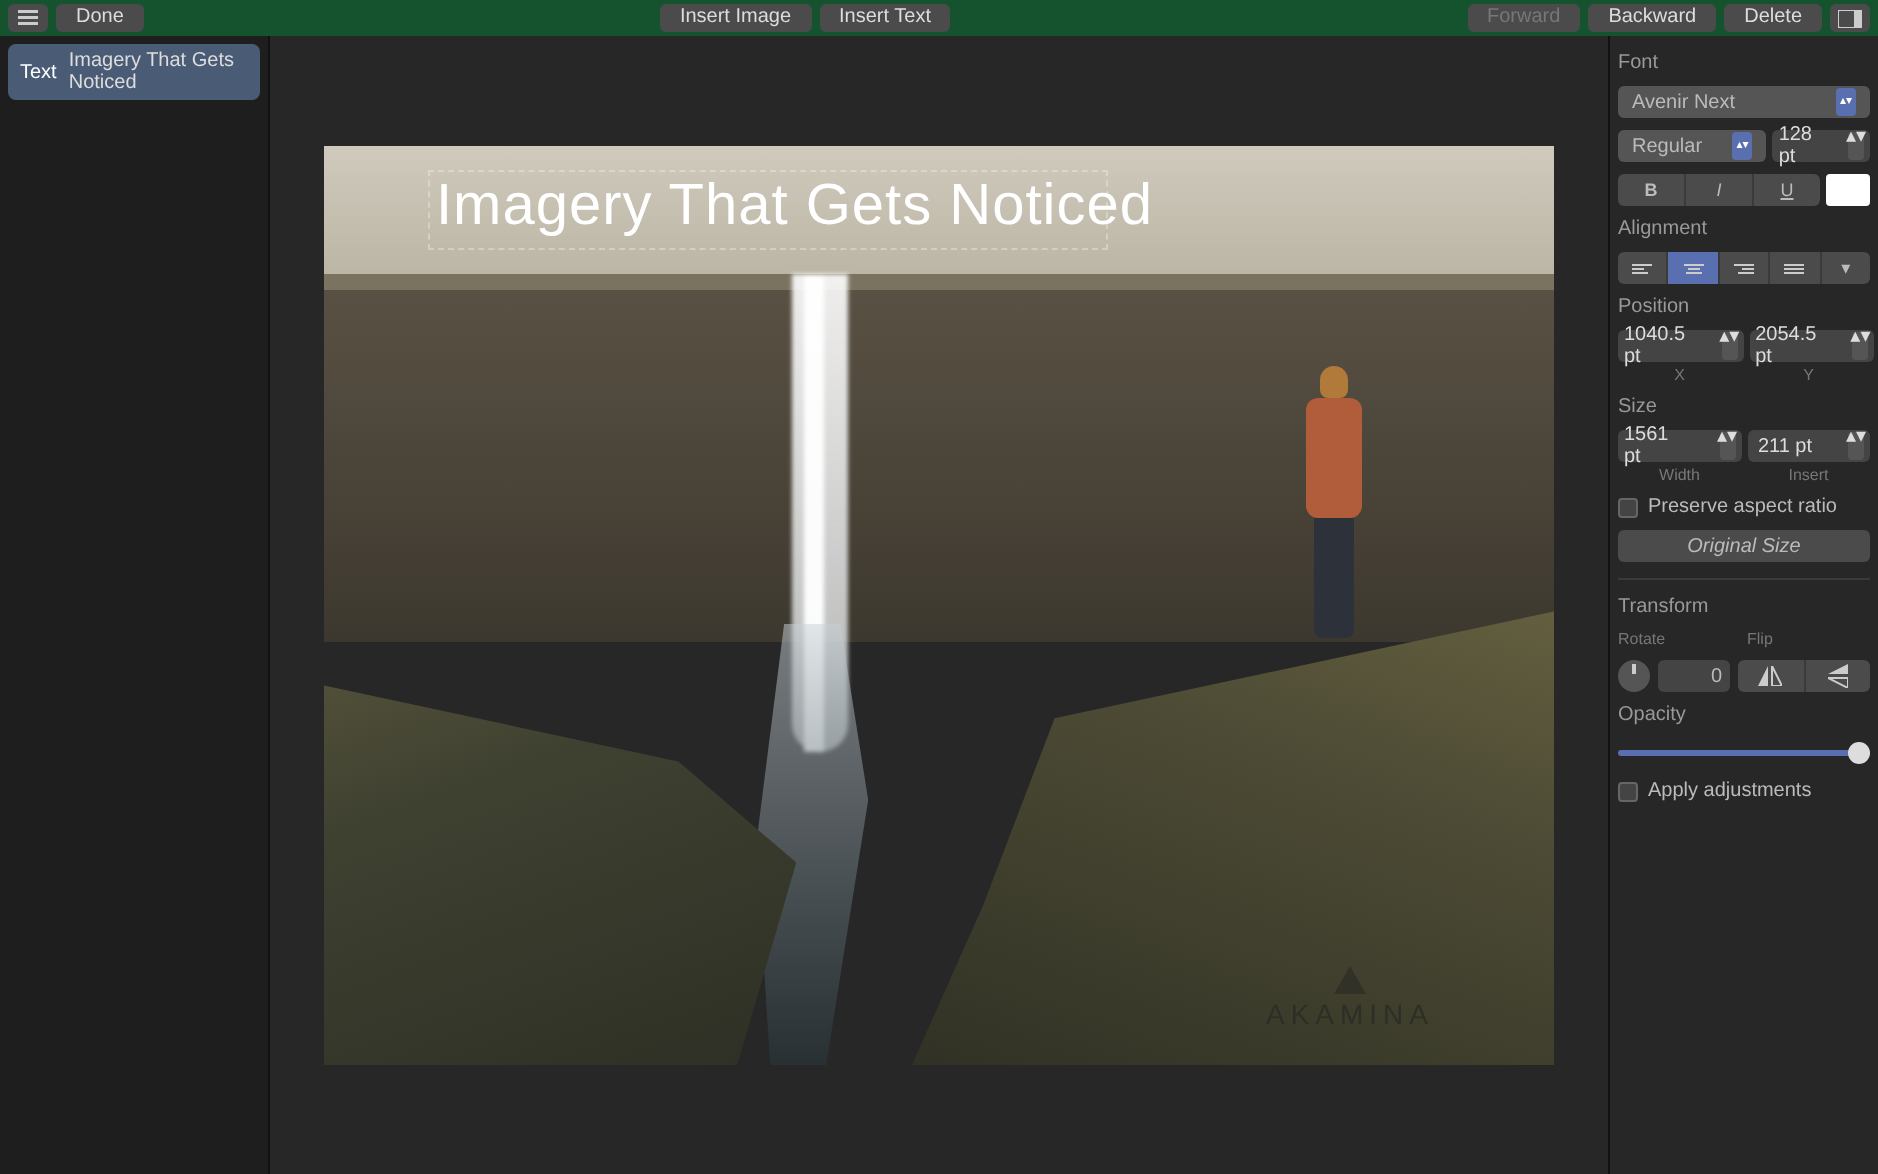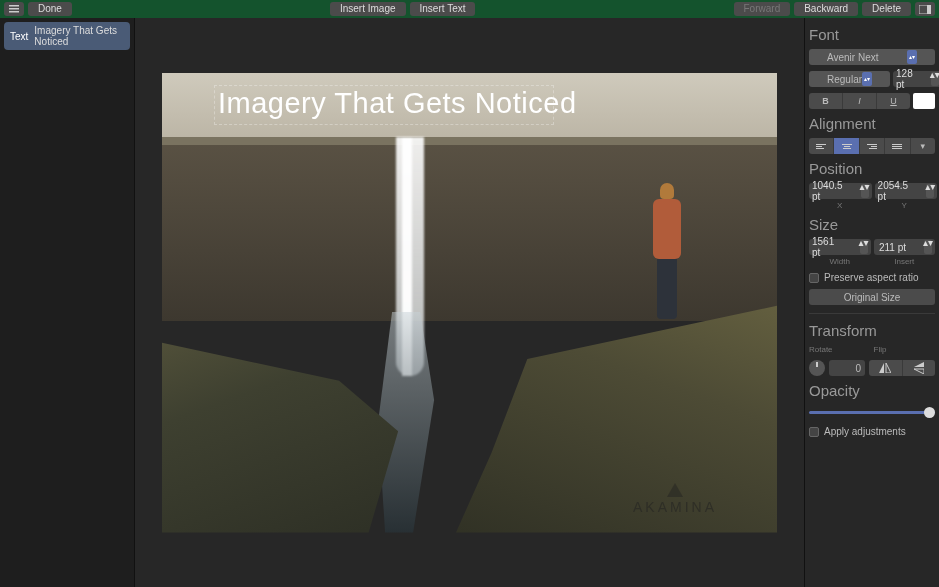--- a/index.html
+++ b/index.html
@@ -29,38 +29,38 @@
 .stream { position: absolute; bottom: 0; left: 34%; width: 70px; height: 48%; background: linear-gradient(180deg, rgba(200,210,215,0.5), rgba(40,50,55,0.8)); clip-path: polygon(30% 0, 70% 0, 90% 40%, 60% 100%, 20% 100%, 10% 50%); }
 .person { position: absolute; top: 24%; right: 14%; width: 48px; height: 150px; }
 .p-head { width: 14px; height: 16px; background: #b17a3b; border-radius: 7px 7px 4px 4px; margin: 0 auto; }
 .p-body { width: 28px; height: 60px; background: #b15c3a; border-radius: 6px; margin: 0 auto; }
 .p-legs { width: 20px; height: 60px; background: #2d323a; margin: 0 auto; border-radius: 0 0 4px 4px; }
 .wm { position: absolute; bottom: 18px; right: 60px; font-size: 14px; letter-spacing: 3px; color: rgba(40,40,35,0.7); font-weight: 300; }
 .wm::before { content: ""; display: block; width: 0; height: 0; border-left: 8px solid transparent; border-right: 8px solid transparent; border-bottom: 14px solid rgba(40,40,35,0.6); margin: 0 auto 2px; }
 .caption { position: absolute; top: 14px; left: 56px; font-size: 29px; font-weight: 300; color: #fff; letter-spacing: 0.5px; }
 .selbox { position: absolute; top: 12px; left: 52px; width: 340px; height: 40px; border: 1px dashed rgba(255,255,255,0.3); pointer-events: none; }
 .inspector { width: 134px; background: #272727; padding: 8px 4px; display: flex; flex-direction: column; gap: 6px; font-size: 10px; color: #bbb; }
-.sect-label { color: #999; font-size: 15px; }
-.dd { background: #555; border-radius: 3px; height: 16px; display: flex; align-items: center; padding: 0 18px; justify-content: space-between; cursor: pointer; }
+.sect-label { color: #999; font-size: 10px; }
+.dd { background: #555; border-radius: 3px; height: 16px; display: flex; align-items: center; padding: 0 7px; justify-content: space-between; cursor: pointer; }
 .dd-arrows { width: 10px; height: 14px; background: #5a6fb0; border-radius: 2px; display: flex; flex-direction: column; align-items: center; justify-content: center; font-size: 6px; line-height: 5px; color: #fff; }
 .row { display: flex; gap: 3px; }
 .num-field { flex: 1; background: #444; border-radius: 3px; height: 16px; display: flex; align-items: center; justify-content: flex-end; padding: 0 3px; position: relative; gap: 16px; }
 .num-field span { color: #ddd; font-size: 10px; }
 .stepper { width: 8px; height: 14px; background: #555; border-radius: 2px; margin-left: 2px; display: flex; flex-direction: column; font-size: 5px; line-height: 6px; align-items: center; color: #aaa; }
 .sub { font-size: 8px; color: #777; text-align: center; flex: 1; }
 .sub-row { display: flex; gap: 3px; margin-top: -4px; }
 .seg { display: flex; border-radius: 3px; overflow: hidden; }
 .seg-btn { flex: 1; background: #4b4b4b; height: 16px; display: flex; align-items: center; justify-content: center; cursor: pointer; font-size: 9px; border-right: 1px solid #3a3a3a; }
 .seg-btn:last-child { border-right: none; }
 .seg-btn.on { background: #5a6fb0; color: #fff; }
 .seg-btn.bold { font-weight: bold; }
 .seg-btn.italic { font-style: italic; }
 .seg-btn.ul { text-decoration: underline; }
 .swatch { width: 22px; height: 16px; background: #fff; border-radius: 2px; cursor: pointer; }
-.full-btn { background: #4b4b4b; border-radius: 3px; height: 16px; display: flex; align-items: center; justify-content: center; cursor: pointer; font-size: 10px; }
+.full-btn { background: #4b4b4b; border-radius: 3px; height: 16px; display: flex; align-items: center; justify-content: center; cursor: pointer; font-size: 10px; font-style: italic; }
 .chk-row { display: flex; align-items: center; gap: 5px; }
 .chk { width: 10px; height: 10px; background: #444; border: 1px solid #666; border-radius: 2px; }
 .hr { height: 1px; background: #3a3a3a; margin: 2px 0; }
 .rot-row { display: flex; gap: 4px; align-items: center; }
 .dial { width: 16px; height: 16px; border-radius: 50%; background: #555; position: relative; }
 .dial::after { content: ""; position: absolute; top: 2px; left: 7px; width: 2px; height: 5px; background: #ccc; }
 .rot-val { width: 36px; background: #444; border-radius: 3px; height: 16px; display: flex; align-items: center; justify-content: flex-end; padding-right: 4px; font-size: 10px; }
 .flip-seg { display: flex; flex: 1; border-radius: 3px; overflow: hidden; }
 .slider-track { height: 3px; background: #5a6fb0; border-radius: 2px; position: relative; margin: 6px 0; }
 .slider-thumb { position: absolute; right: 0; top: -4px; width: 11px; height: 11px; border-radius: 50%; background: #ddd; }

